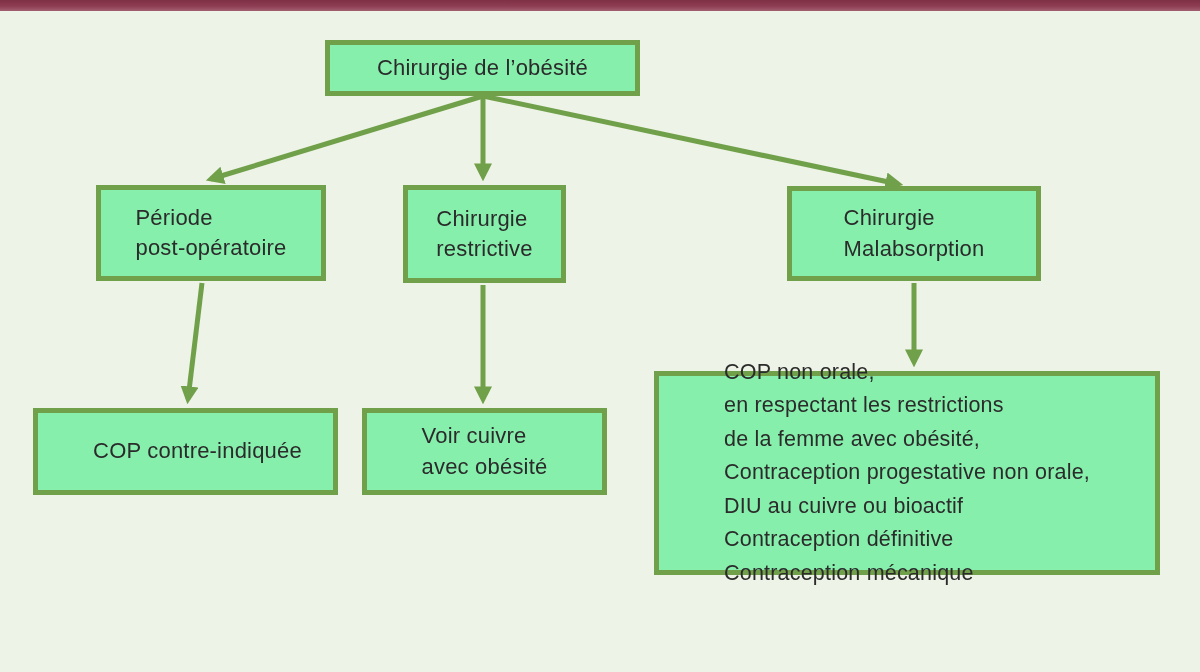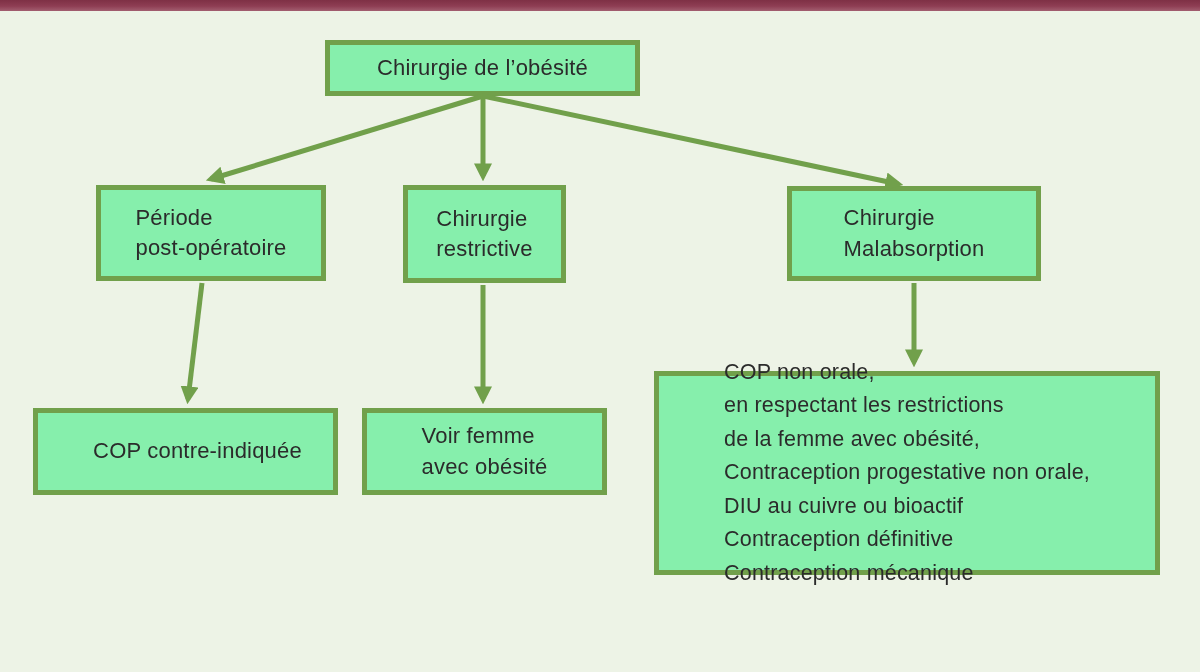--- a/index.html
+++ b/index.html
@@ -75,21 +75,21 @@
   <div class="node node-malabsorption">
     <div class="node-label">Chirurgie
 Malabsorption</div>
   </div>
 
   <div class="node node-cop">
     <div class="node-label">COP contre-indiquée</div>
   </div>
 
   <div class="node node-voir">
-    <div class="node-label">Voir femme
+    <div class="node-label">Voir cuivre
 avec obésité</div>
   </div>
 
   <div class="node node-details">
     <div class="node-label">COP non orale,
 en respectant les restrictions
 de la femme avec obésité,
 Contraception progestative non orale,
 DIU au cuivre ou bioactif
 Contraception définitive

